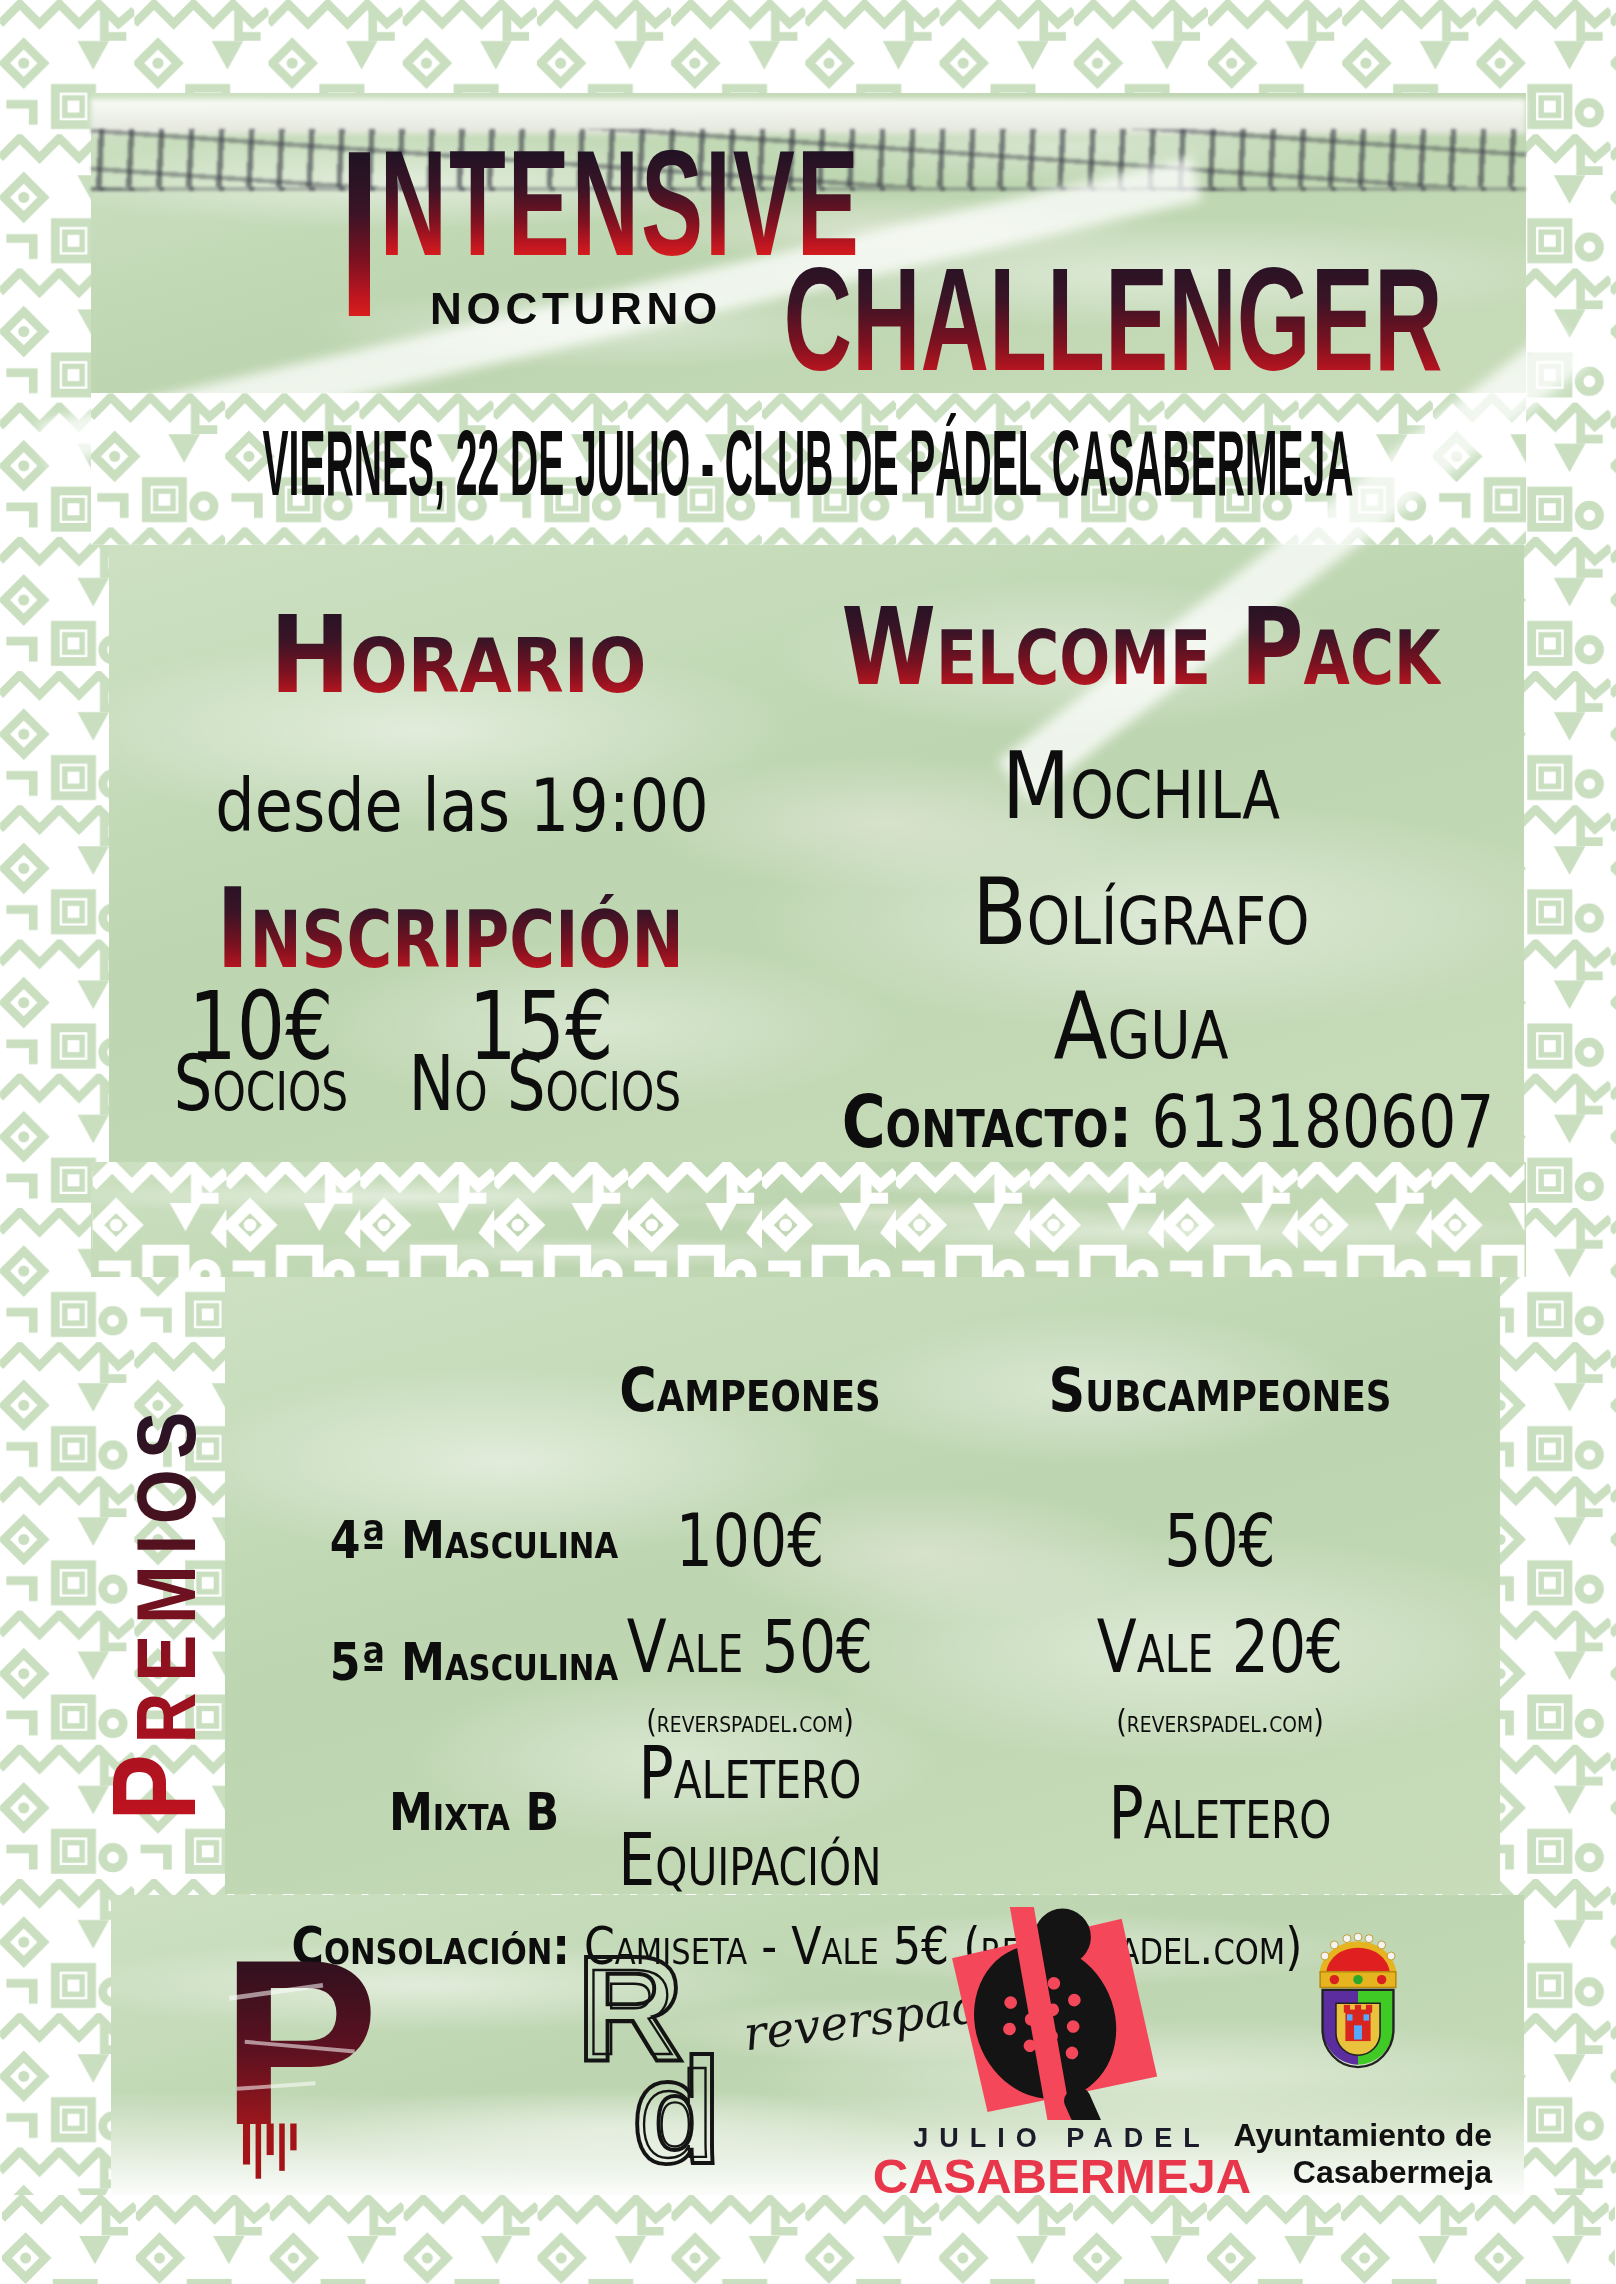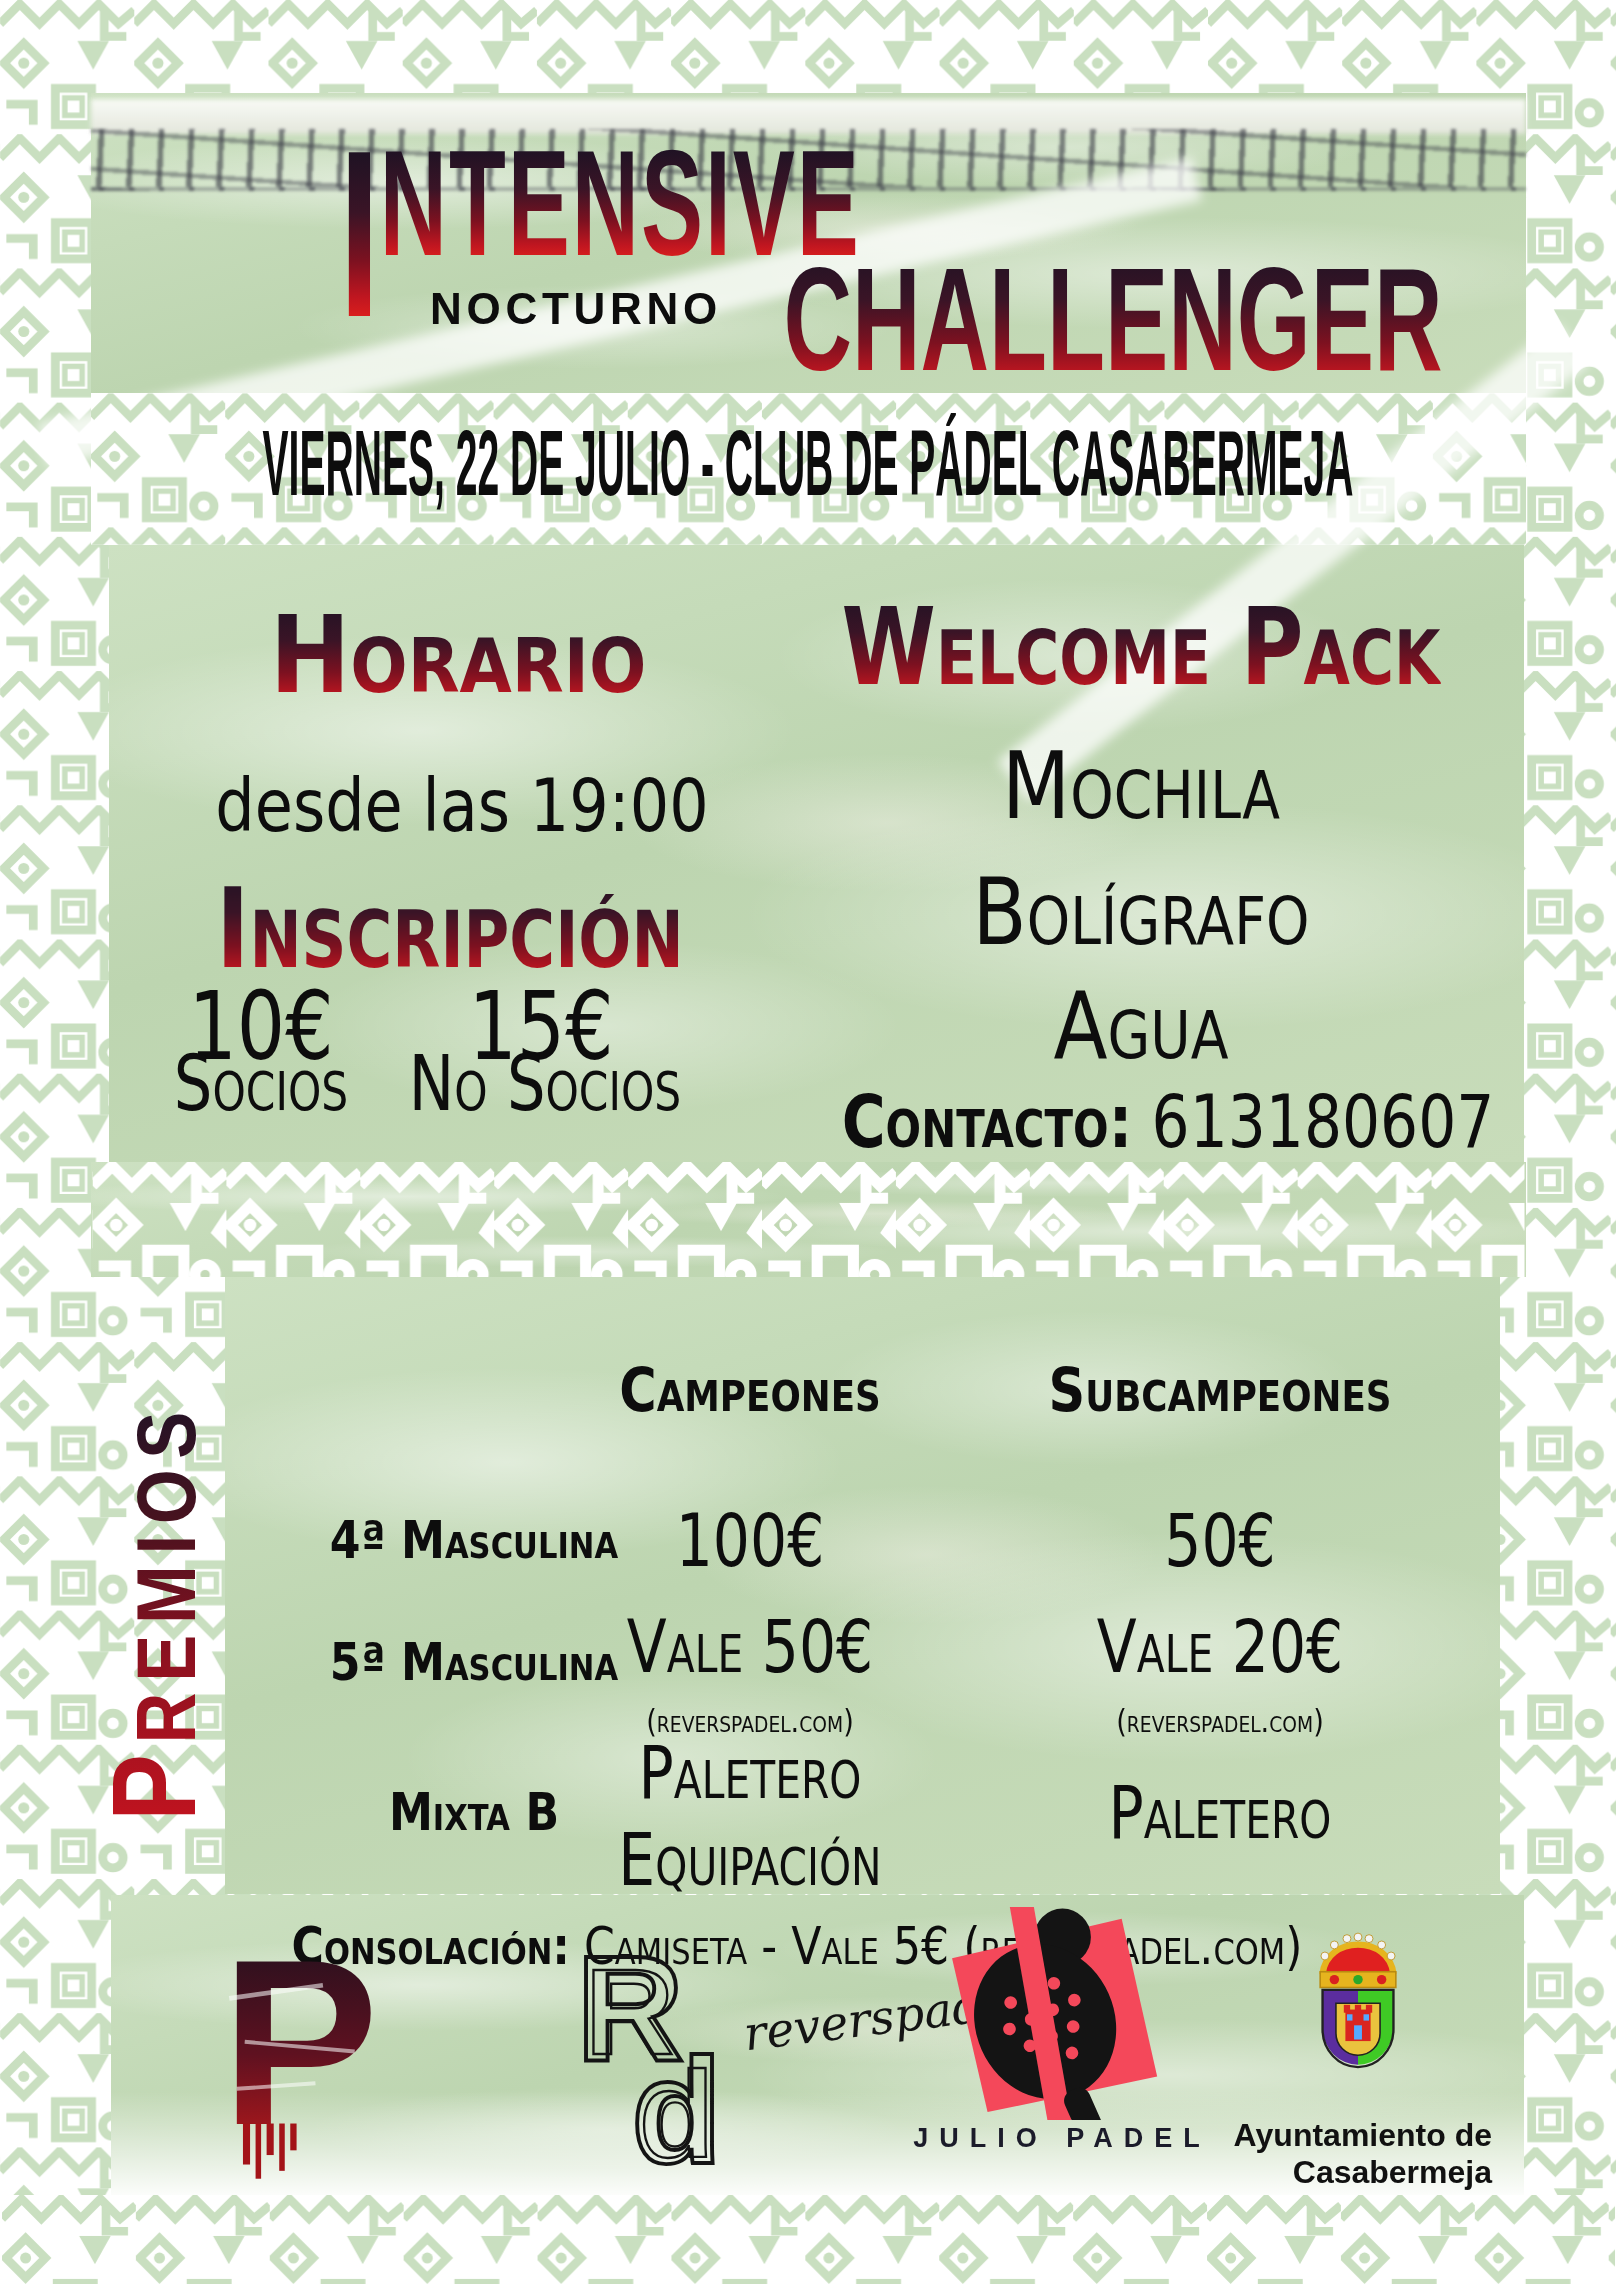--- a/index.html
+++ b/index.html
@@ -207,20 +207,21 @@
           <circle cx="140" cy="165" r="8"></circle>
           <circle cx="170" cy="165" r="8"></circle>
         <circle cx="125" cy="195" r="8"></circle>
           <circle cx="155" cy="195" r="8"></circle>
       </g>
       <rect x="120" y="-20" width="30" height="330" fill="#f4485a" transform="rotate(14 140 150)"></rect>
       <rect x="120" y="238" width="34" height="85" rx="14" fill="#141414"></rect>
     </g>
   </svg>
   <div class="abs nw" style="left:1062px;top:2138px;z-index:3;font-family:'Liberation Sans',sans-serif;font-size:27px;font-weight:700;letter-spacing:11px;color:#1b1b2a;transform:translate(-50%,-50%)">JULIO PADEL</div>
+  <div class="abs nw" style="left:1062px;top:2176px;z-index:3;font-family:'Liberation Sans',sans-serif;font-size:49px;font-weight:700;color:#e8374a;transform:translate(-50%,-50%)">CASABERMEJA</div>
 
   <svg class="abs" style="left:1279px;top:1915px;z-index:3" width="158" height="197" viewBox="0 0 200 250">
     <path d="M55,75 C60,25 140,25 145,75 Z" fill="#e02020" stroke="#d9a51a" stroke-width="5"></path>
     <path d="M55,75 C60,25 140,25 145,75" fill="none" stroke="#e6b41e" stroke-width="8"></path>
     <g fill="#f4f4f4" stroke="#b98a10" stroke-width="1">
       <circle cx="58" cy="52" r="5"></circle>
         <circle cx="70" cy="38" r="5"></circle>
         <circle cx="86" cy="30" r="5"></circle>
       <circle cx="100" cy="28" r="5"></circle>
         <circle cx="114" cy="30" r="5"></circle>

